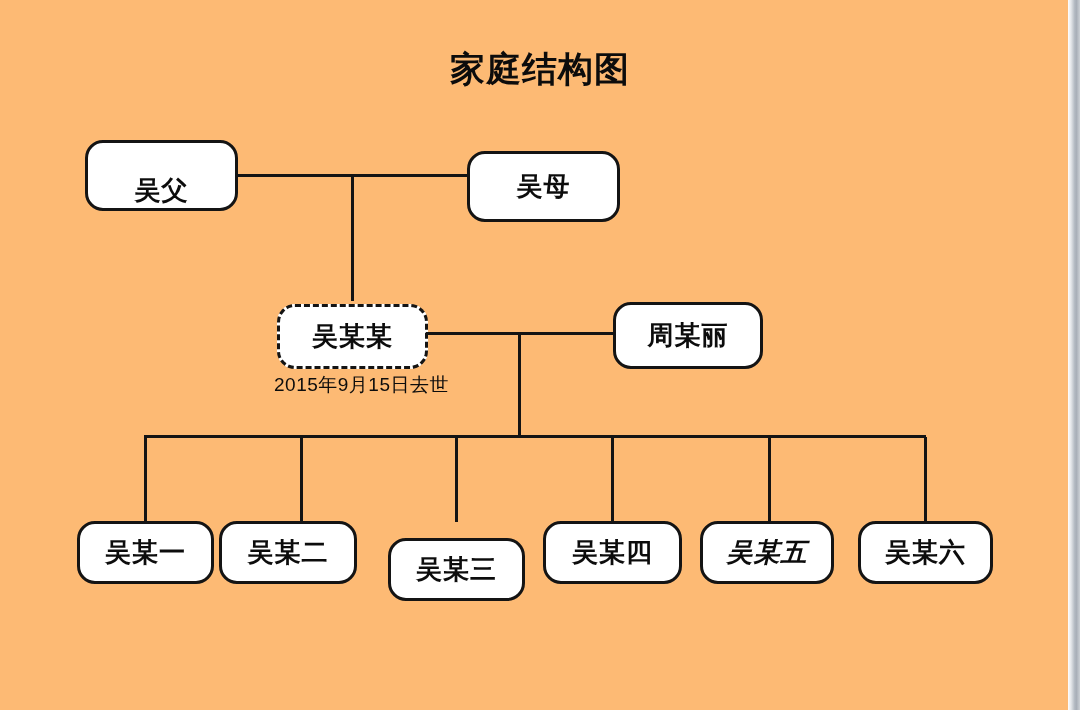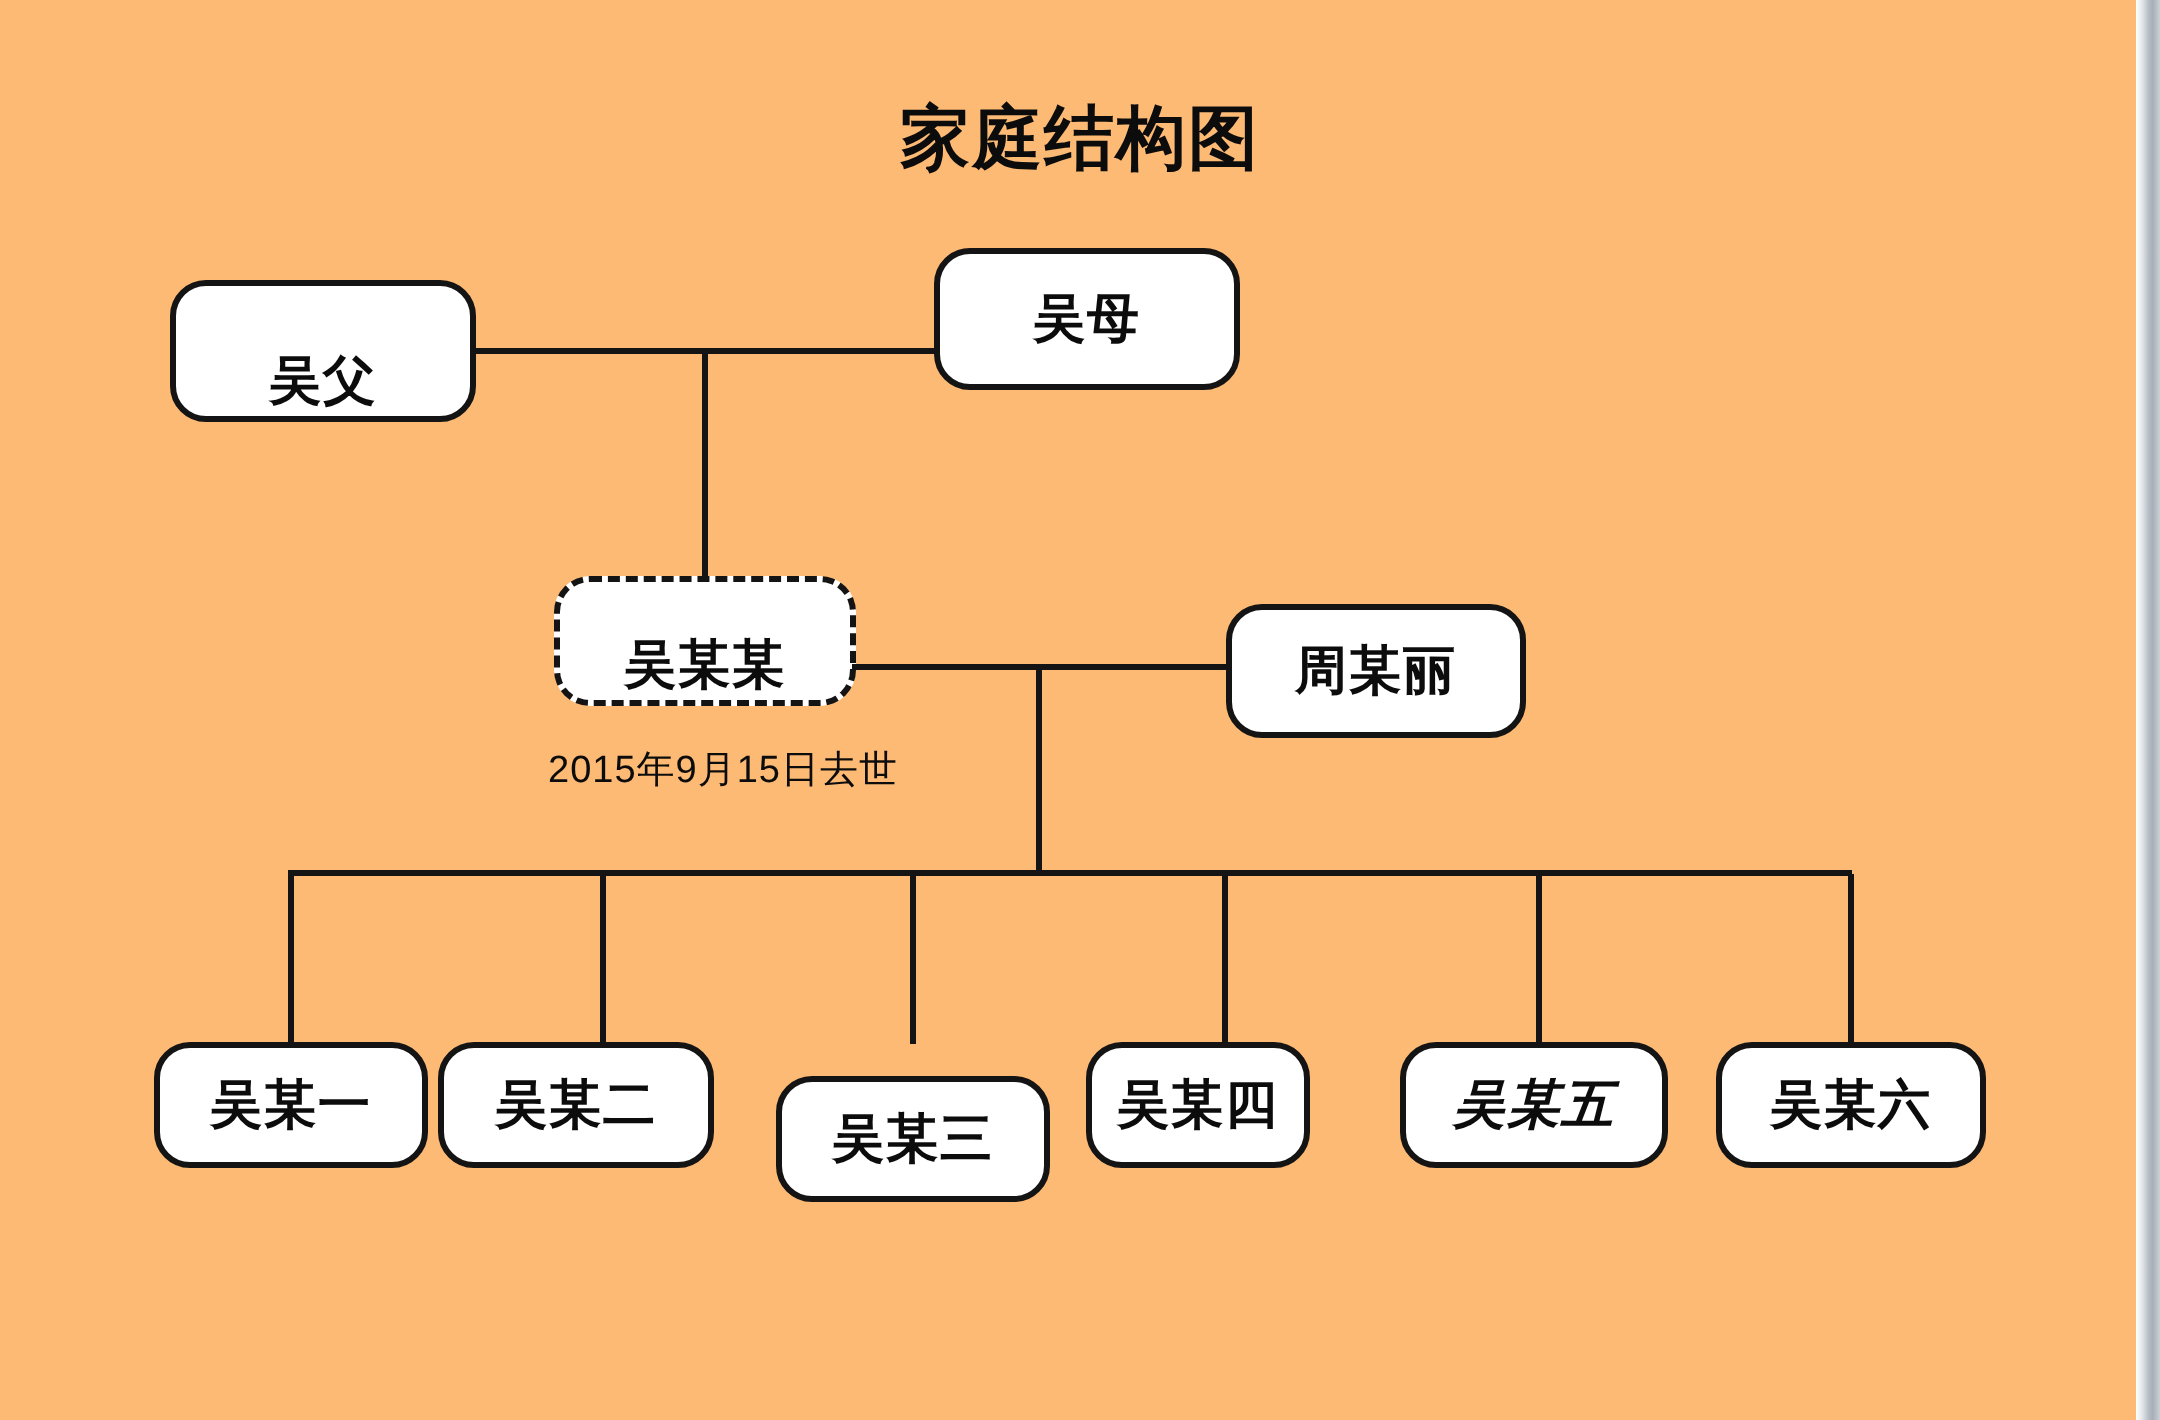--- a/index.html
+++ b/index.html
@@ -38,29 +38,29 @@
     white-space: nowrap;
   }
 
   .edge-strip {
     position: absolute; top: 0; right: 0; width: 12px; height: 710px;
     background: linear-gradient(to right, #ffffff 0%, #e4e7ea 25%, #b3bac2 55%, #a8afb8 70%, #ccd1d6 100%);
   }
 
   
   #node-father  { left: 85px;  top: 140px; width: 153px; height: 71px; align-items: flex-end; }
-  #node-mother  { left: 467px; top: 124px; width: 153px; height: 71px; }
-  #node-husband { left: 277px; top: 288px; width: 151px; height: 65px; align-items: flex-end; }
+  #node-mother  { left: 467px; top: 151px; width: 153px; height: 71px; }
+  #node-husband { left: 277px; top: 304px; width: 151px; height: 65px; }
   #node-wife    { left: 613px; top: 302px; width: 150px; height: 67px; }
 
   .child-node { top: 521px; height: 63px; }
   #child-0 { left: 77px;  width: 137px; }
   #child-1 { left: 219px; width: 138px; }
   #child-2 { left: 388px; width: 137px; margin-top: 17px; }
-  #child-3 { left: 543px; width: 112px; align-items: center; }
+  #child-3 { left: 543px; width: 139px; align-items: center; }
   #child-4 { left: 700px; width: 134px; font-style: italic; }
   #child-5 { left: 858px; width: 135px; font-family: Liberation Serif, serif; }
 
   
   #line-parents-couple   { left: 236px; top: 174px; width: 233px; height: 3px; }
   #line-parents-down     { left: 351px; top: 175px; width: 3px;  height: 126px; }
   #line-couple2          { left: 426px; top: 332px; width: 189px; height: 3px; }
   #line-couple2-down     { left: 518px; top: 334px; width: 3px;  height: 104px; }
   #line-children-bus     { left: 144px; top: 435px; width: 782px; height: 3px; }
   .child-drop            { top: 437px; width: 3px; height: 85px; }

